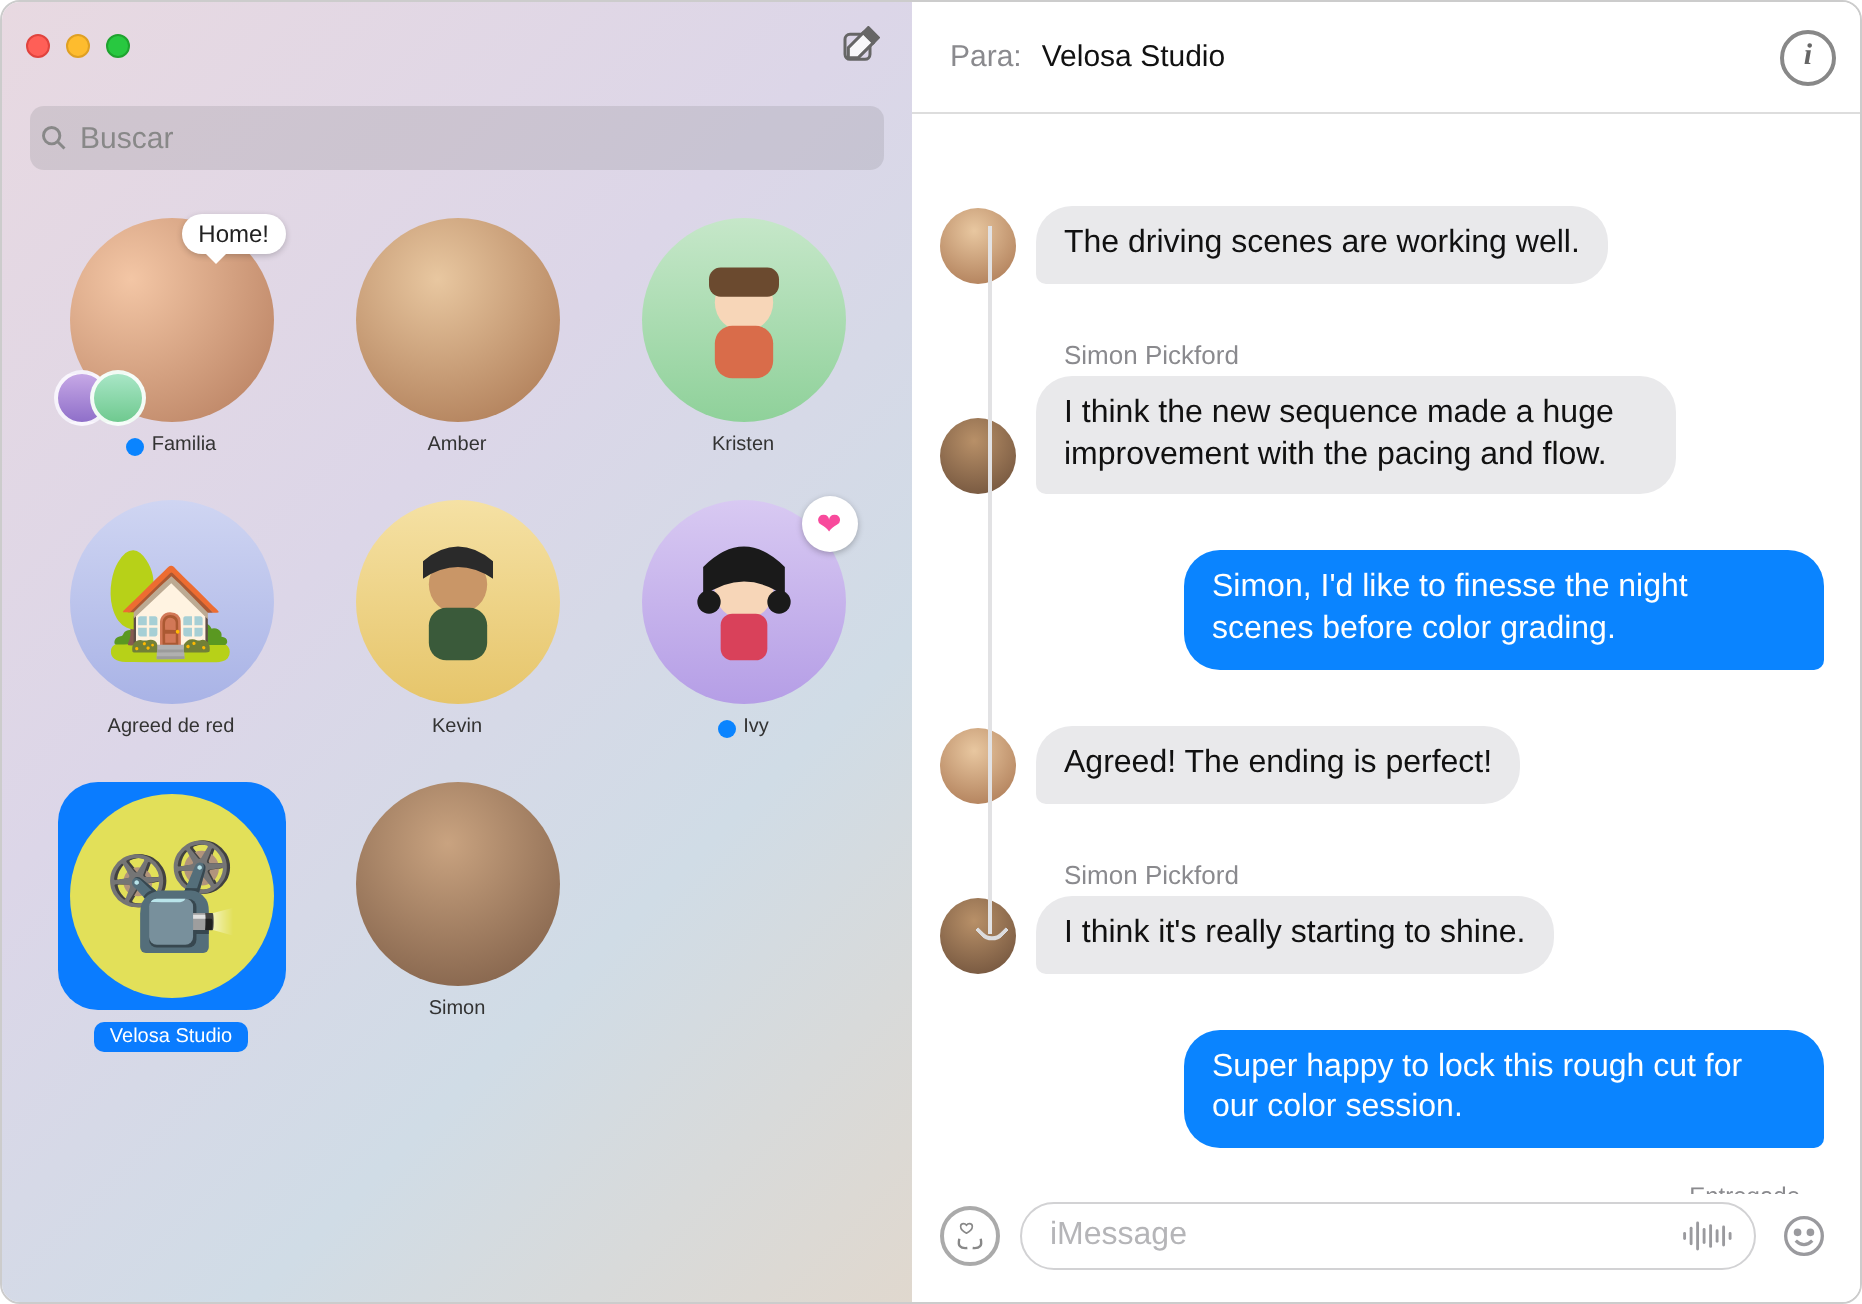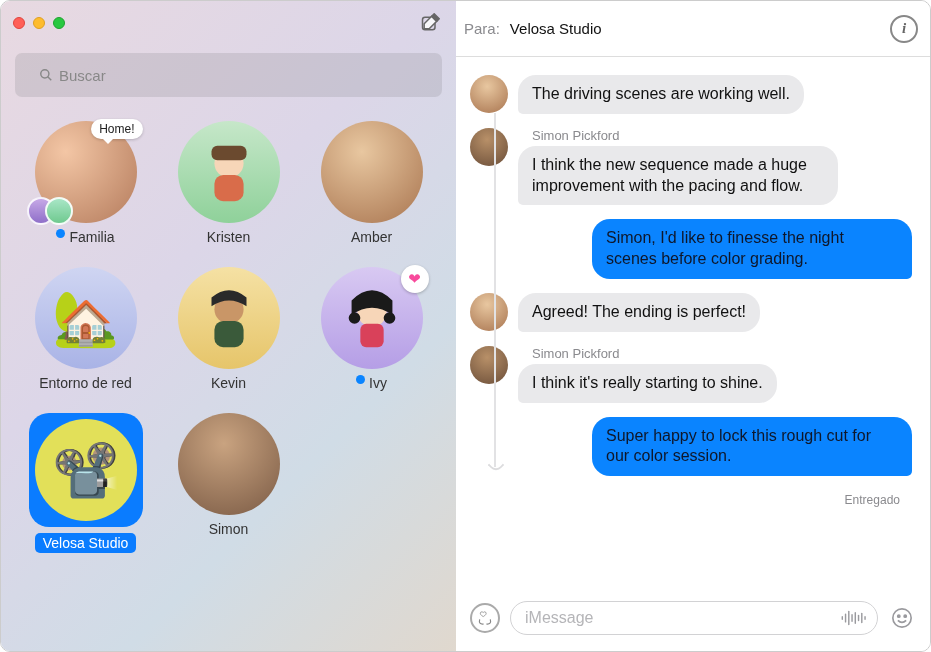--- a/index.html
+++ b/index.html
@@ -24,23 +24,23 @@
   .dot.red { background: #ff5f57; border: 0.5px solid #e0443e; }
   .dot.yellow { background: #febc2e; border: 0.5px solid #dfa023; }
   .dot.green { background: #28c840; border: 0.5px solid #1fa32f; }
   .compose {
     position: absolute; right: 14px; top: 10px; width: 24px; height: 24px;
     display: flex; align-items: center; justify-content: center;
     color: #666; cursor: pointer;
   }
   .searchwrap { padding: 8px 14px 14px 14px; }
   .search {
-    width: 100%; height: 44px; border-radius: 7px;
+    width: 100%; height: 32px; border-radius: 7px;
     background: rgba(130,130,135,0.22);
-    display: flex; align-items: center; padding: 0 24px; gap: 6px;
+    display: flex; align-items: center; padding: 0 5px; gap: 6px;
     color: #777;
   }
   .search input {
     flex: 1; border: none; background: transparent; outline: none;
     font-size: 15px; color: #333;
   }
   .search input::placeholder { color: #888; }
   .grid {
     flex: 1; display: grid; grid-template-columns: repeat(3, 1fr);
     gap: 22px 6px; padding: 10px 16px; align-content: start;
@@ -54,21 +54,21 @@
     width: 102px; height: 102px; border-radius: 50%;
     display: flex; align-items: center; justify-content: center;
     font-size: 44px; color: #fff;
   }
   .chat-cell.selected .avatar-wrap {
     background: #0a7cff; border-radius: 20px; padding: 6px;
   }
   .chat-cell.selected .chat-label {
     background: #0a7cff; color: #fff; border-radius: 5px; padding: 2px 8px;
   }
-  .chat-label { font-size: 14px; color: #333; display: flex; align-items: flex-start; gap: 4px; }
+  .chat-label { font-size: 10px; color: #333; display: flex; align-items: flex-end; gap: 4px; }
   .unread-dot { width: 9px; height: 9px; border-radius: 50%; background: #0a84ff; display: inline-block; }
   .badge-speech {
     position: absolute; top: -2px; right: -6px;
     background: #fff; border-radius: 10px; padding: 3px 8px;
     font-size: 12px; color: #222; box-shadow: 0 1px 3px rgba(0,0,0,0.2); margin-left: 24px;
   }
   .badge-speech::after {
     content:""; position:absolute; bottom:-5px; left:12px; width:0;height:0;
     border:5px solid transparent; border-top-color:#fff; border-bottom:none;
   }
@@ -78,52 +78,52 @@
     box-shadow: 0 1px 3px rgba(0,0,0,0.25);
     color: #f84a9c; font-size: 15px;
   }
   .mini-avatars { position:absolute; bottom:-2px; left:-8px; display:flex; }
   .mini-avatars span { width:28px; height:28px; border-radius:50%; border:2px solid rgba(255,255,255,0.9); margin-right:-10px; }
 
   
   .conversation { flex: 1; display: flex; flex-direction: column; background: #fff; }
   .conv-header {
     height: 56px; border-bottom: 1px solid #ddd; display: flex; align-items: center;
-    padding: 0 8px; gap: 10px; position: relative;
+    padding: 0 19px; gap: 10px; position: relative;
   }
   .para-label { color: #8a8a8e; font-size: 15px; }
   .para-name { color: #111; font-size: 15px; }
   .info-btn {
     position: absolute; right: 12px; width: 28px; height: 28px; border-radius: 50%;
     border: 2px solid #888; display: flex; align-items: center; justify-content: center;
     color: #666; font-family: Georgia, serif; font-style: italic; font-weight: bold;
     cursor: pointer; font-size: 15px;
   }
   .thread { flex: 1; overflow: hidden; padding: 18px 12px 8px 12px; position: relative; }
   .timeline {
     position: absolute; left: 38px; top: 56px; bottom: 130px; width: 2px;
     background: #e2e2e4;
   }
   .timeline::after {
     content:""; position:absolute; left:-4px; bottom:-4px; width:10px; height:10px;
     border:2px solid #dcdcde; border-top:none; border-right:none; transform:rotate(-45deg);
     border-radius:0 0 0 8px;
   }
-  .msg-row { display:flex; margin-bottom: 14px; align-items: flex-start; gap: 10px; }
+  .msg-row { display:flex; margin-bottom: 14px; align-items: flex-end; gap: 10px; margin-top: 28px; }
   .msg-row.incoming { justify-content: flex-start; padding-left: 2px; }
   .msg-row.outgoing { justify-content: flex-end; padding-right: 6px; }
   .msg-row .small-av { width:38px; height:38px; border-radius:50%; flex-shrink:0; }
   .msg-col { display:flex; flex-direction:column; max-width: 320px; }
   .sender { font-size: 13px; color: #8a8a8e; margin: 0 0 3px 14px; }
   .bubble {
     padding: 9px 14px; border-radius: 18px; font-size: 16px; line-height: 1.3;
     position: relative;
   }
   .bubble.grey { background: #e9e9eb; color: #111; border-bottom-left-radius: 5px; }
-  .bubble.blue { background: #0a84ff; color: #0f172a; border-bottom-right-radius: 5px; }
+  .bubble.blue { background: #0a84ff; color: #ffffff; border-bottom-right-radius: 5px; }
   .delivered { font-size: 12px; color: #8a8a8e; text-align: right; padding: 3px 18px 0 0; }
 
   .composer {
     height: 54px; display:flex; align-items:center; gap: 10px; padding: 0 14px 12px 14px;
   }
   .apps-btn {
     width: 30px; height: 30px; border-radius: 50%; border: 2px solid #aaa;
     display:flex; align-items:center; justify-content:center; color:#888; cursor:pointer;
   }
   .msg-field {
@@ -193,50 +193,50 @@
           </div>
         </div>
         <div class="chat-label">
           <span class="unread-dot"></span>
           <span>Familia</span>
         </div>
       </div>
 
       <div class="chat-cell">
         <div class="avatar-wrap">
+            <div class="avatar av-photo2"></div>
+          </div>
+        <div class="chat-label">
+            <span>Amber</span>
+          </div>
+      </div>
+
+      <div class="chat-cell">
+        <div class="avatar-wrap">
             <div class="avatar av-memoji1">
           <svg width="70" height="70" viewBox="0 0 24 24">
                 <circle cx="12" cy="9" r="5" fill="#f7d6b8"></circle>
                 <rect x="6" y="3" width="12" height="5" rx="2" fill="#6b4a2f"></rect>
                 <rect x="7" y="13" width="10" height="9" rx="3" fill="#d96c4a"></rect>
               </svg>
         </div>
           </div>
         <div class="chat-label">
             <span>Kristen</span>
           </div>
       </div>
 
       <div class="chat-cell">
         <div class="avatar-wrap">
-            <div class="avatar av-photo2"></div>
-          </div>
-        <div class="chat-label">
-            <span>Amber</span>
-          </div>
-      </div>
-
-      <div class="chat-cell">
-        <div class="avatar-wrap">
             <div class="avatar av-house">
           <span style="font-size:54px">🏡</span>
         </div>
           </div>
         <div class="chat-label">
-            <span>Entorno de red</span>
+            <span>Agreed de red</span>
           </div>
       </div>
 
       <div class="chat-cell">
         <div class="avatar-wrap">
             <div class="avatar av-memoji2">
           <svg width="70" height="70" viewBox="0 0 24 24">
                 <circle cx="12" cy="9" r="5" fill="#c99667"></circle>
                 <path d="M6 5 Q12 0 18 5 L18 8 Q12 4 6 8 Z" fill="#2a2a2a"></path>
                 <rect x="7" y="13" width="10" height="9" rx="3" fill="#3a5a3a"></rect>

